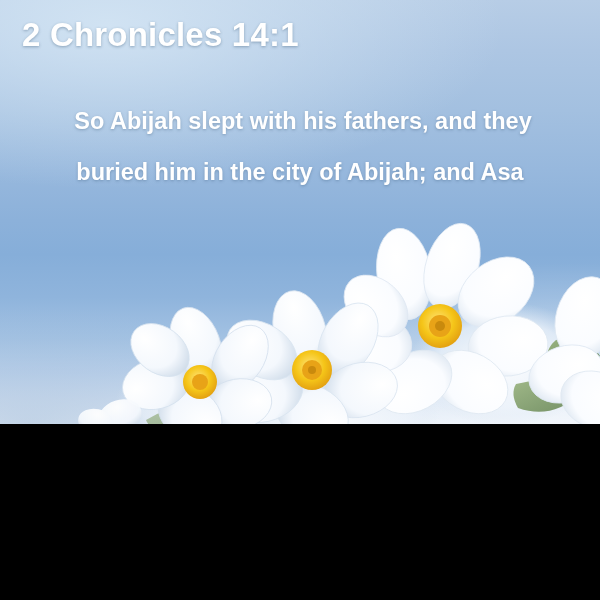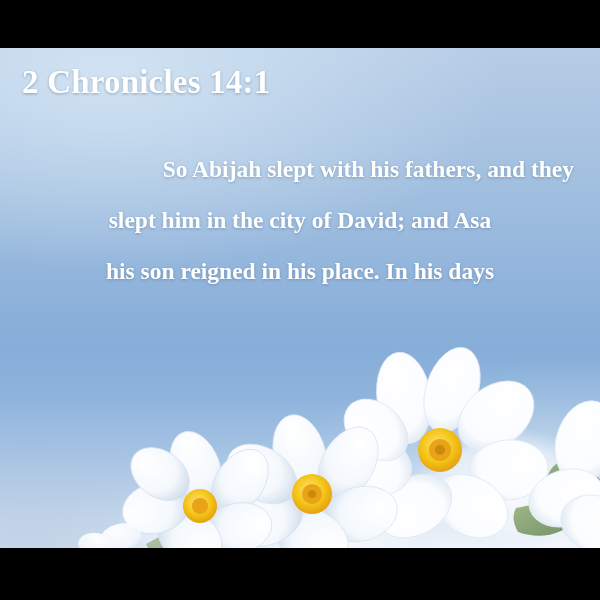--- a/index.html
+++ b/index.html
@@ -8,24 +8,23 @@
     background: #000;
   }
   body {
     width: 600px;
     height: 600px;
     overflow: hidden;
   }
   .canvas {
     position: relative;
     width: 600px;
-    height: 500px;
+    height: 424px;
     overflow: hidden;
-    font-family: Liberation Serif, serif;
-    margin-top: 48px;
+    font-family: Liberation Sans, sans-serif;
   }
   
   .sky {
     position: absolute;
     inset: 0;
     background:
       linear-gradient(180deg,
         #b7cde6 0%,
         #adc6e3 12%,
         #a3c0e0 26%,
@@ -68,21 +67,21 @@
     line-height: 51px;
     font-weight: bold;
     text-align: center;
     text-shadow: 0 1px 3px rgba(60,90,120,0.40);
   }
   .verse .ln {
     display: block;
     white-space: nowrap;
   }
   .verse .ln:first-child {
-    text-align: right;
+    text-align: center;
     padding-left: 6px;
   }
   
   .flowers {
     position: absolute;
     left: 0;
     bottom: 0;
     width: 600px;
     height: 210px;
   }
@@ -200,17 +199,16 @@
           <ellipse cx="96" cy="208" rx="18" ry="13" transform="rotate(12 96 208)"></ellipse>
         </g>
       </g>
     </svg>
   </div>
 
   <div class="title">2 Chronicles 14:1</div>
 
   <div class="verse">
     <span class="ln">So Abijah slept with his fathers, and they</span>
-    <span class="ln">slept him in the city of David; and Asa</span>
-    <span class="ln">his son reigned in his place. In his days</span>
+    <span class="ln">buried him in the city of Abijah; and Asa</span>
   </div>
 
 </div>
 
 </body></html>

